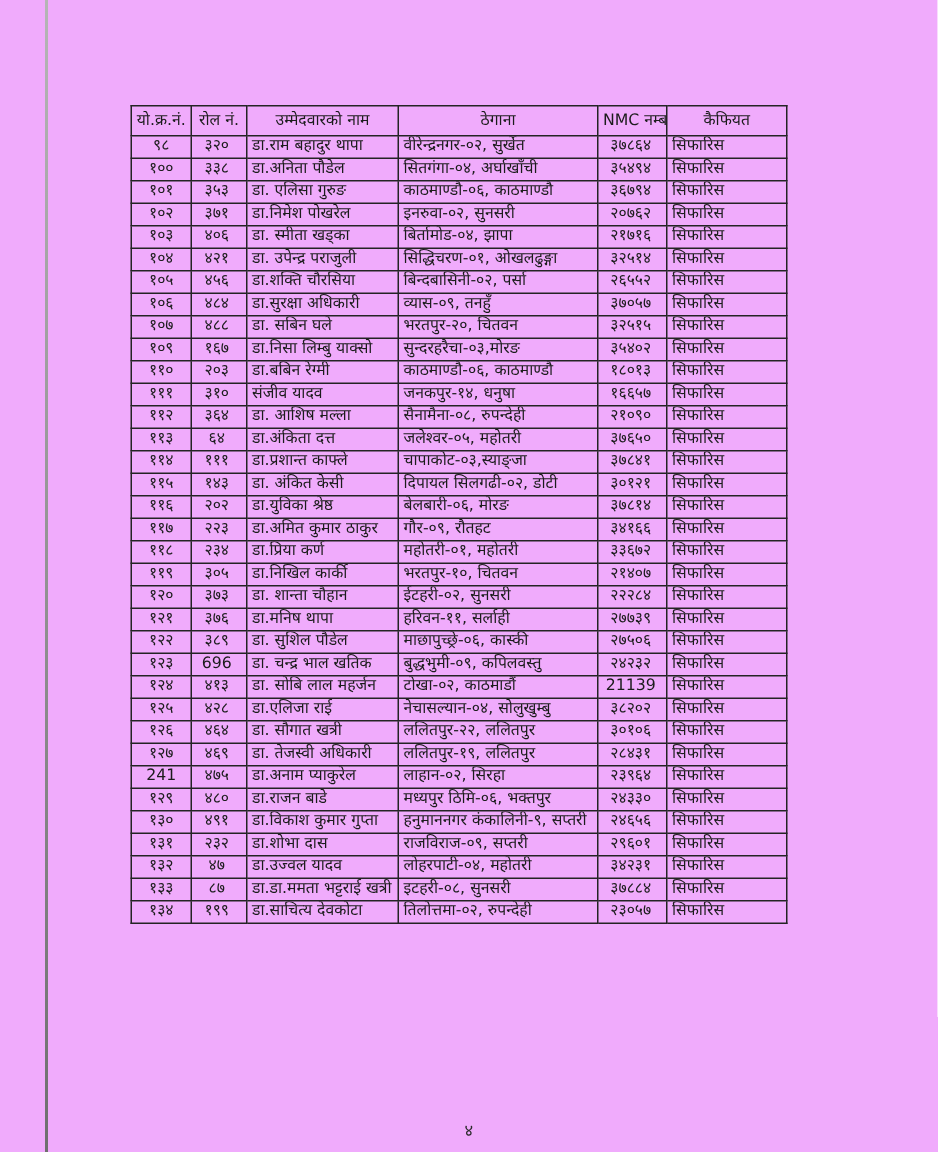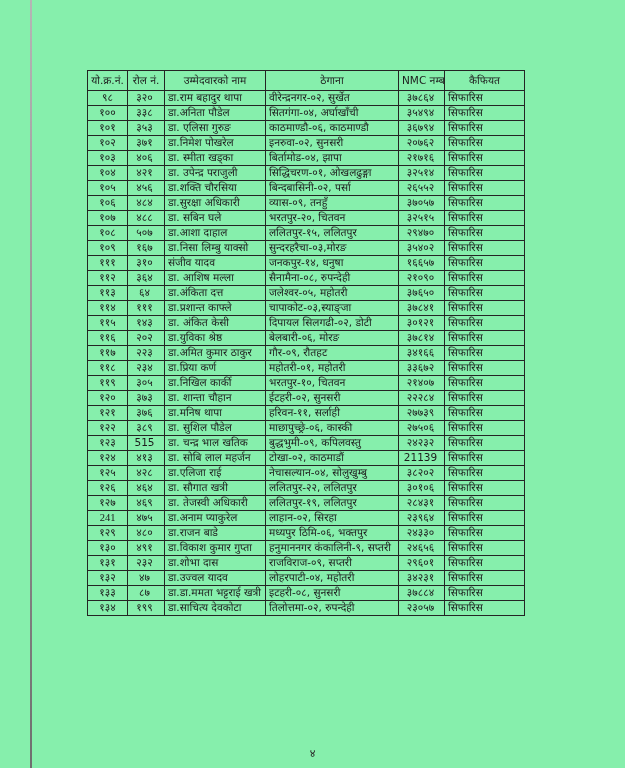--- a/index.html
+++ b/index.html
@@ -4,21 +4,21 @@
 <style>
   html, body {
     margin: 0;
     padding: 0;
     background: #ffffff;
   }
   .page {
     position: relative;
     width: 625px;
     height: 768px;
-    background: #86efac;
+    background: #f0abfc;
     font-family: "DejaVu Sans", sans-serif;
     color: #1c1c1c;
     overflow: hidden;
   }
   .scan-edge {
     position: absolute;
     left: 30px;
     top: 0;
     width: 2px;
     height: 768px;
@@ -42,21 +42,21 @@
     overflow: hidden;
     font-weight: normal;
   }
   table.results thead th {
     text-align: center;
     height: 17px;
   }
   table.results tbody tr {
     height: 15px;
   }
-  table.results td:nth-child(1) { text-align: center; font-family: Liberation Serif, serif; }
+  table.results td:nth-child(1) { text-align: center; }
   table.results td:nth-child(2) { text-align: center; padding-right: 6px; }
   table.results td:nth-child(3) { text-align: left; margin-top: 16px; }
   table.results td:nth-child(4) { text-align: left; margin-left: 40px; }
   table.results td:nth-child(5) { text-align: center; padding-right: 5px; }
   table.results td:nth-child(6) { text-align: left; }
   .page-number {
     position: absolute;
     left: 0;
     right: 0;
     top: 745px;
@@ -157,36 +157,36 @@
         </tr>
         <tr>
           <td>१०७</td>
           <td>४८८</td>
           <td>डा. सबिन घले</td>
           <td>भरतपुर-२०, चितवन</td>
           <td>३२५१५</td>
           <td>सिफारिस</td>
         </tr>
         <tr>
-          <td>१०८</td>
-          <td>५०७</td>
-          <td>डा.आशा दाहाल</td>
-          <td>ललितपुर-१५, ललितपुर</td>
-          <td>२९४७०</td>
-          <td>सिफारिस</td>
-        </tr>
-        <tr>
           <td>१०९</td>
           <td>१६७</td>
           <td>डा.निसा लिम्बु याक्सो</td>
           <td>सुन्दरहरैचा-०३,मोरङ</td>
           <td>३५४०२</td>
           <td>सिफारिस</td>
         </tr>
         <tr>
+          <td>११०</td>
+          <td>२०३</td>
+          <td>डा.बबिन रेग्मी</td>
+          <td>काठमाण्डौ-०६, काठमाण्डौ</td>
+          <td>१८०१३</td>
+          <td>सिफारिस</td>
+        </tr>
+        <tr>
           <td>१११</td>
           <td>३१०</td>
           <td>संजीव यादव</td>
           <td>जनकपुर-१४, धनुषा</td>
           <td>१६६५७</td>
           <td>सिफारिस</td>
         </tr>
         <tr>
           <td>११२</td>
           <td>३६४</td>
@@ -270,21 +270,21 @@
         <tr>
           <td>१२२</td>
           <td>३८९</td>
           <td>डा. सुशिल पौडेल</td>
           <td>माछापुच्छ्रे-०६, कास्की</td>
           <td>२७५०६</td>
           <td>सिफारिस</td>
         </tr>
         <tr>
           <td>१२३</td>
-          <td>515</td>
+          <td>696</td>
           <td>डा. चन्द्र भाल खतिक</td>
           <td>बुद्धभुमी-०९, कपिलवस्तु</td>
           <td>२४२३२</td>
           <td>सिफारिस</td>
         </tr>
         <tr>
           <td>१२४</td>
           <td>४१३</td>
           <td>डा. सोबि लाल महर्जन</td>
           <td>टोखा-०२, काठमाडौं</td>

